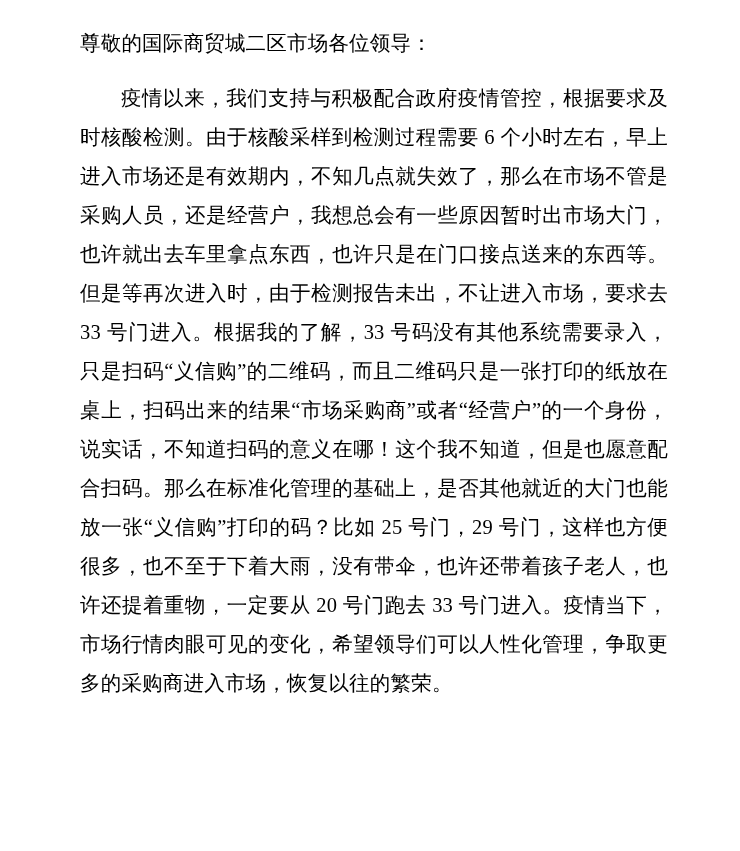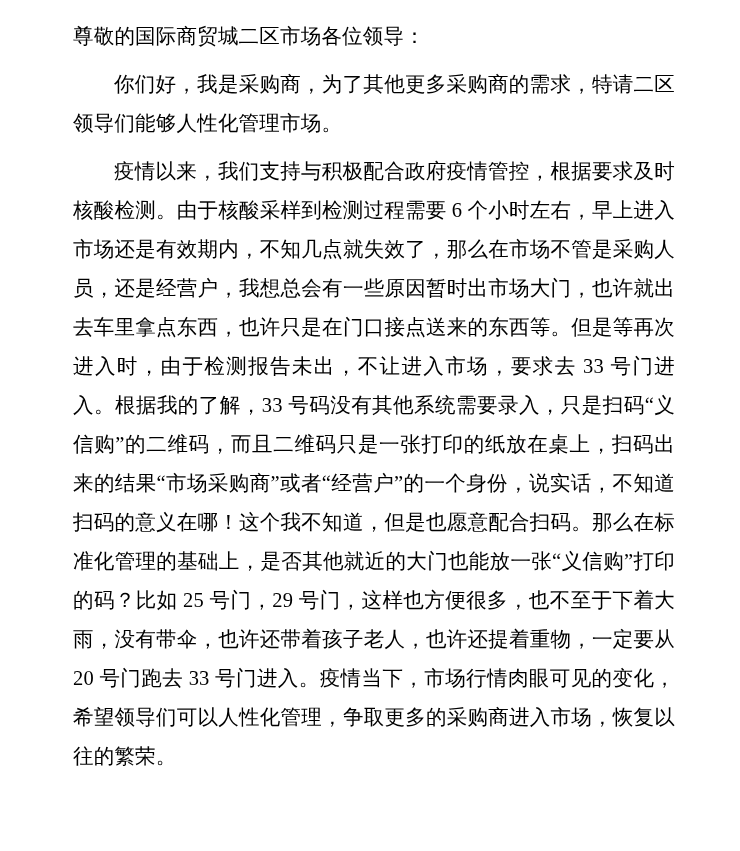--- a/index.html
+++ b/index.html
@@ -22,32 +22,31 @@
     background: #ffffff;
   }
   .doc-body {
     font-size: 20.5px;
     line-height: 39px;
     text-align: justify;
     text-justify: inter-ideograph;
     letter-spacing: 0.2px;
   }
   .para {
-    margin: 9px;
+    margin: 16px;
     padding: 0;
   }
   .para.indent {
     text-indent: 2em;
   }
   .para.salutation {
     text-indent: 0;
   }
 </style>
 </head>
 <body>
 
 <div class="page">
   <div class="doc-body">
     <p class="para salutation">尊敬的国际商贸城二区市场各位领导：</p>
-    <p class="para indent">你们好，我是采购商，为了其他更多采购商的需求，特请二区领导们能够人性化管理市场。</p>
     <p class="para indent">疫情以来，我们支持与积极配合政府疫情管控，根据要求及时核酸检测。由于核酸采样到检测过程需要 6 个小时左右，早上进入市场还是有效期内，不知几点就失效了，那么在市场不管是采购人员，还是经营户，我想总会有一些原因暂时出市场大门，也许就出去车里拿点东西，也许只是在门口接点送来的东西等。但是等再次进入时，由于检测报告未出，不让进入市场，要求去 33 号门进入。根据我的了解，33 号码没有其他系统需要录入，只是扫码“义信购”的二维码，而且二维码只是一张打印的纸放在桌上，扫码出来的结果“市场采购商”或者“经营户”的一个身份，说实话，不知道扫码的意义在哪！这个我不知道，但是也愿意配合扫码。那么在标准化管理的基础上，是否其他就近的大门也能放一张“义信购”打印的码？比如 25 号门，29 号门，这样也方便很多，也不至于下着大雨，没有带伞，也许还带着孩子老人，也许还提着重物，一定要从 20 号门跑去 33 号门进入。疫情当下，市场行情肉眼可见的变化，希望领导们可以人性化管理，争取更多的采购商进入市场，恢复以往的繁荣。</p>
   </div>
 </div>
 
 </body></html>

